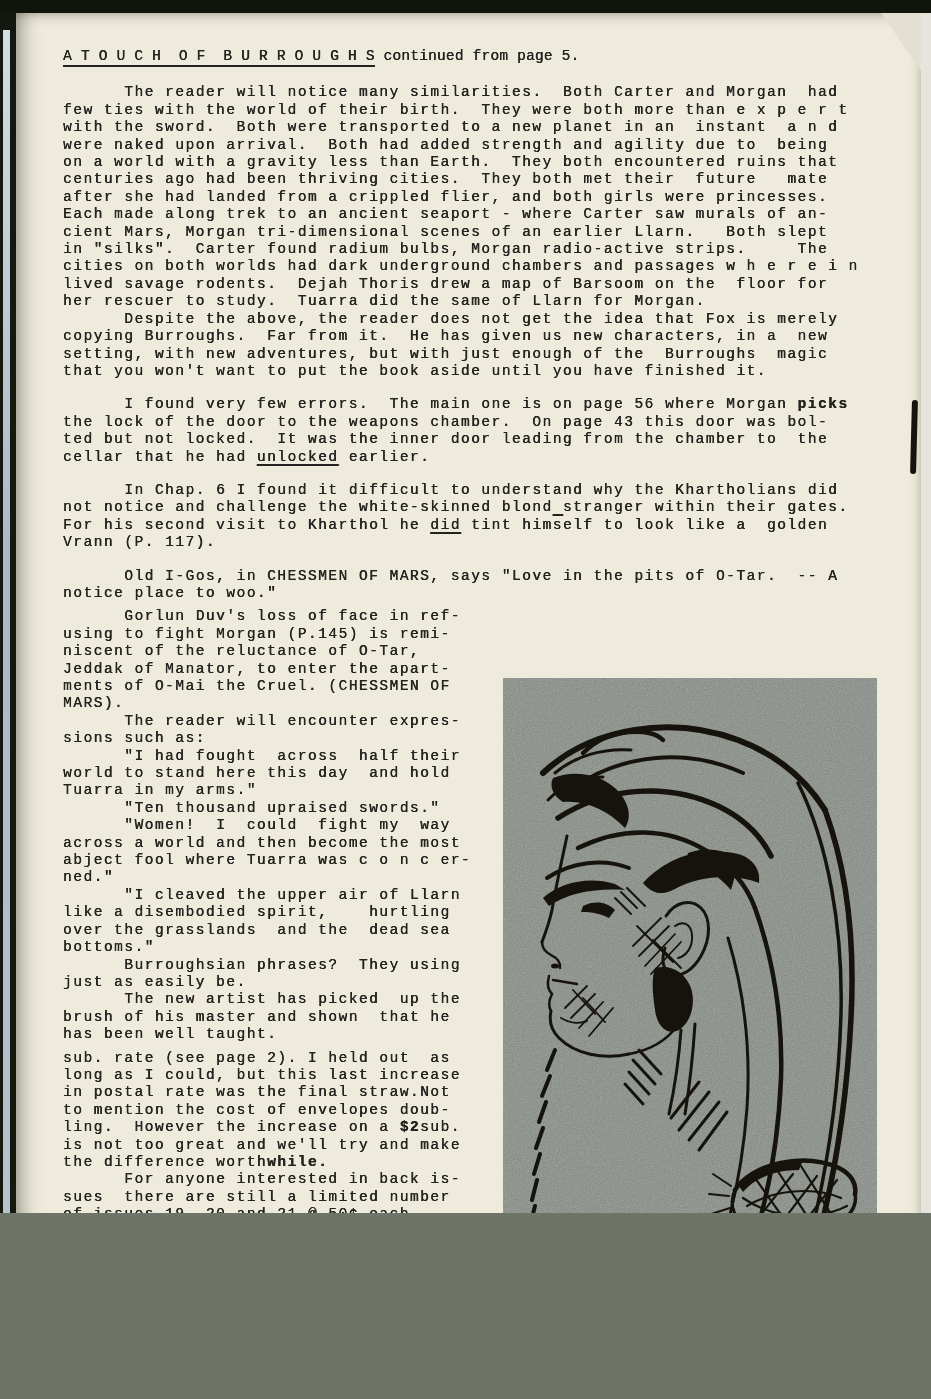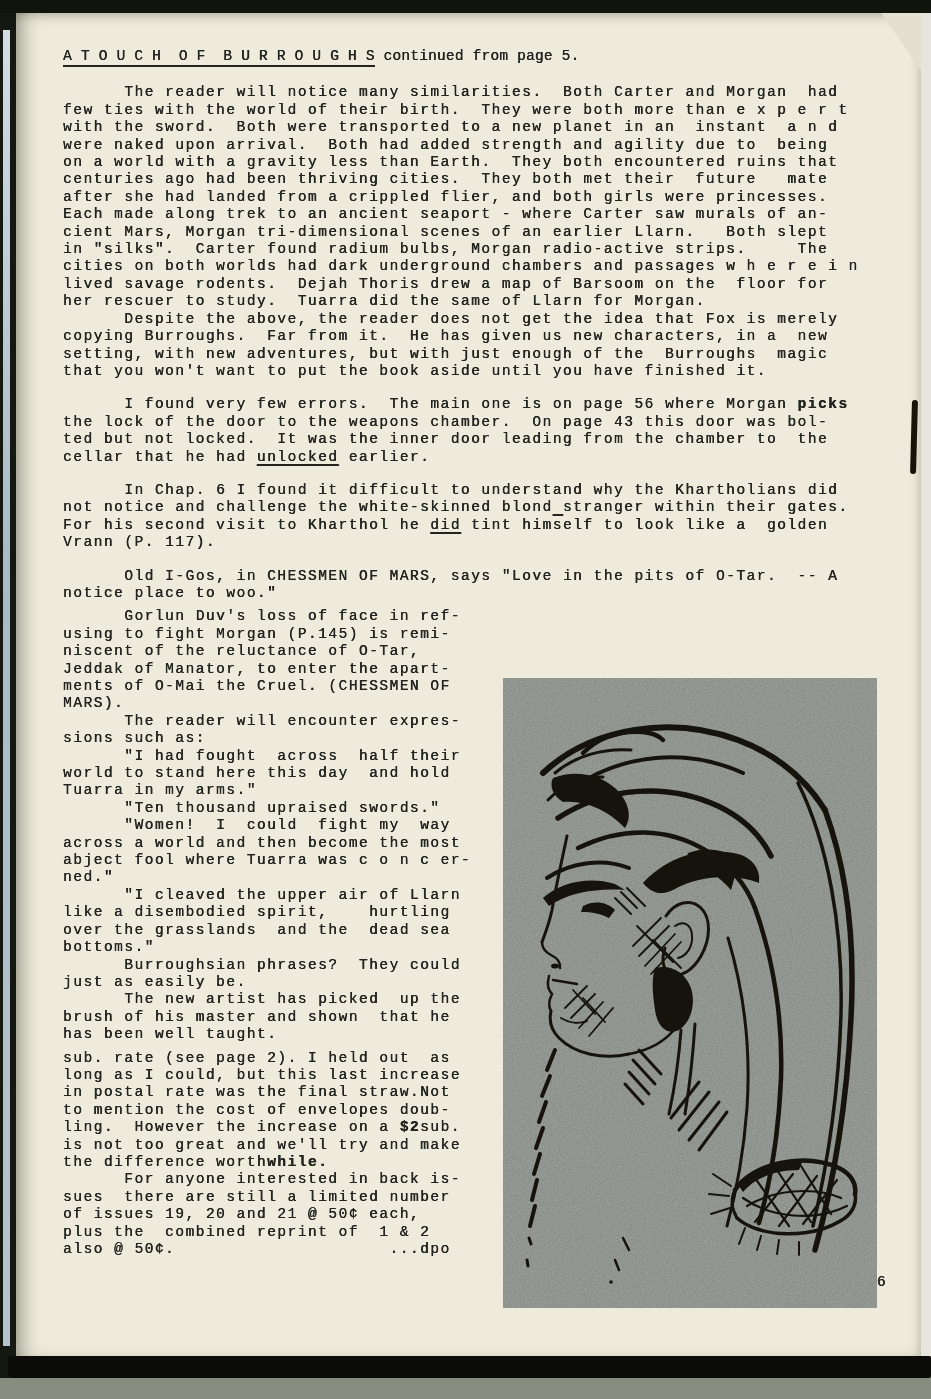--- a/index.html
+++ b/index.html
@@ -1,16 +1,16 @@
 <!DOCTYPE html>
 <html><head>
 <meta charset="utf-8">
 <style>
   html,body{margin:0;padding:0;background:#6f7468;}
-  .screen{position:relative;width:931px;height:1399px;overflow:hidden;
+  .screen{position:relative;width:931px;height:1213px;overflow:hidden;
           background:#9a9e92;
           font-family:"Liberation Mono","DejaVu Sans Mono",monospace;}
   .top-bar{position:absolute;left:0;top:0;width:931px;height:13px;background:#10140b;}
   .left-strip{position:absolute;left:0;top:0;width:16px;height:1399px;background:#151811;}
   .edge-blue{position:absolute;left:3px;top:30px;width:7px;height:1316px;
              background:linear-gradient(180deg,#d2dde4,#a8bbc5 40%,#b5c5ce);}
   .right-margin{position:absolute;left:921px;top:13px;width:10px;height:1343px;background:#e6e5dd;}
   .paper{position:absolute;left:16px;top:13px;width:905px;height:1343px;background:#eeebdd;
          box-shadow:inset 16px 0 20px -12px rgba(45,45,30,.5), inset -8px 0 12px -8px rgba(95,90,60,.4),
                     inset 0 10px 14px -10px rgba(95,90,60,.45);}
@@ -100,21 +100,21 @@
 Tuarra in my arms."</div>
           <div class="para">      "Ten thousand upraised swords."</div>
           <div class="para">      "Women!  I  could  fight my  way
 across a world and then become the most
 abject fool where Tuarra was c o n c er-
 ned."</div>
           <div class="para">      "I cleaved the upper air of Llarn
 like a disembodied spirit,    hurtling
 over the grasslands  and the  dead sea
 bottoms."</div>
-          <div class="para">      Burroughsian phrases?  They could
+          <div class="para">      Burroughsian phrases?  They using
 just as easily be.</div>
           <div class="para">      The new artist has picked  up the
 brush of his master and shown  that he
 has been well taught.</div>
         </div>
 
 
       <div class="narrow ed-body">
           <div class="para">sub. rate (see page 2). I held out  as
 long as I could, but this last increase

